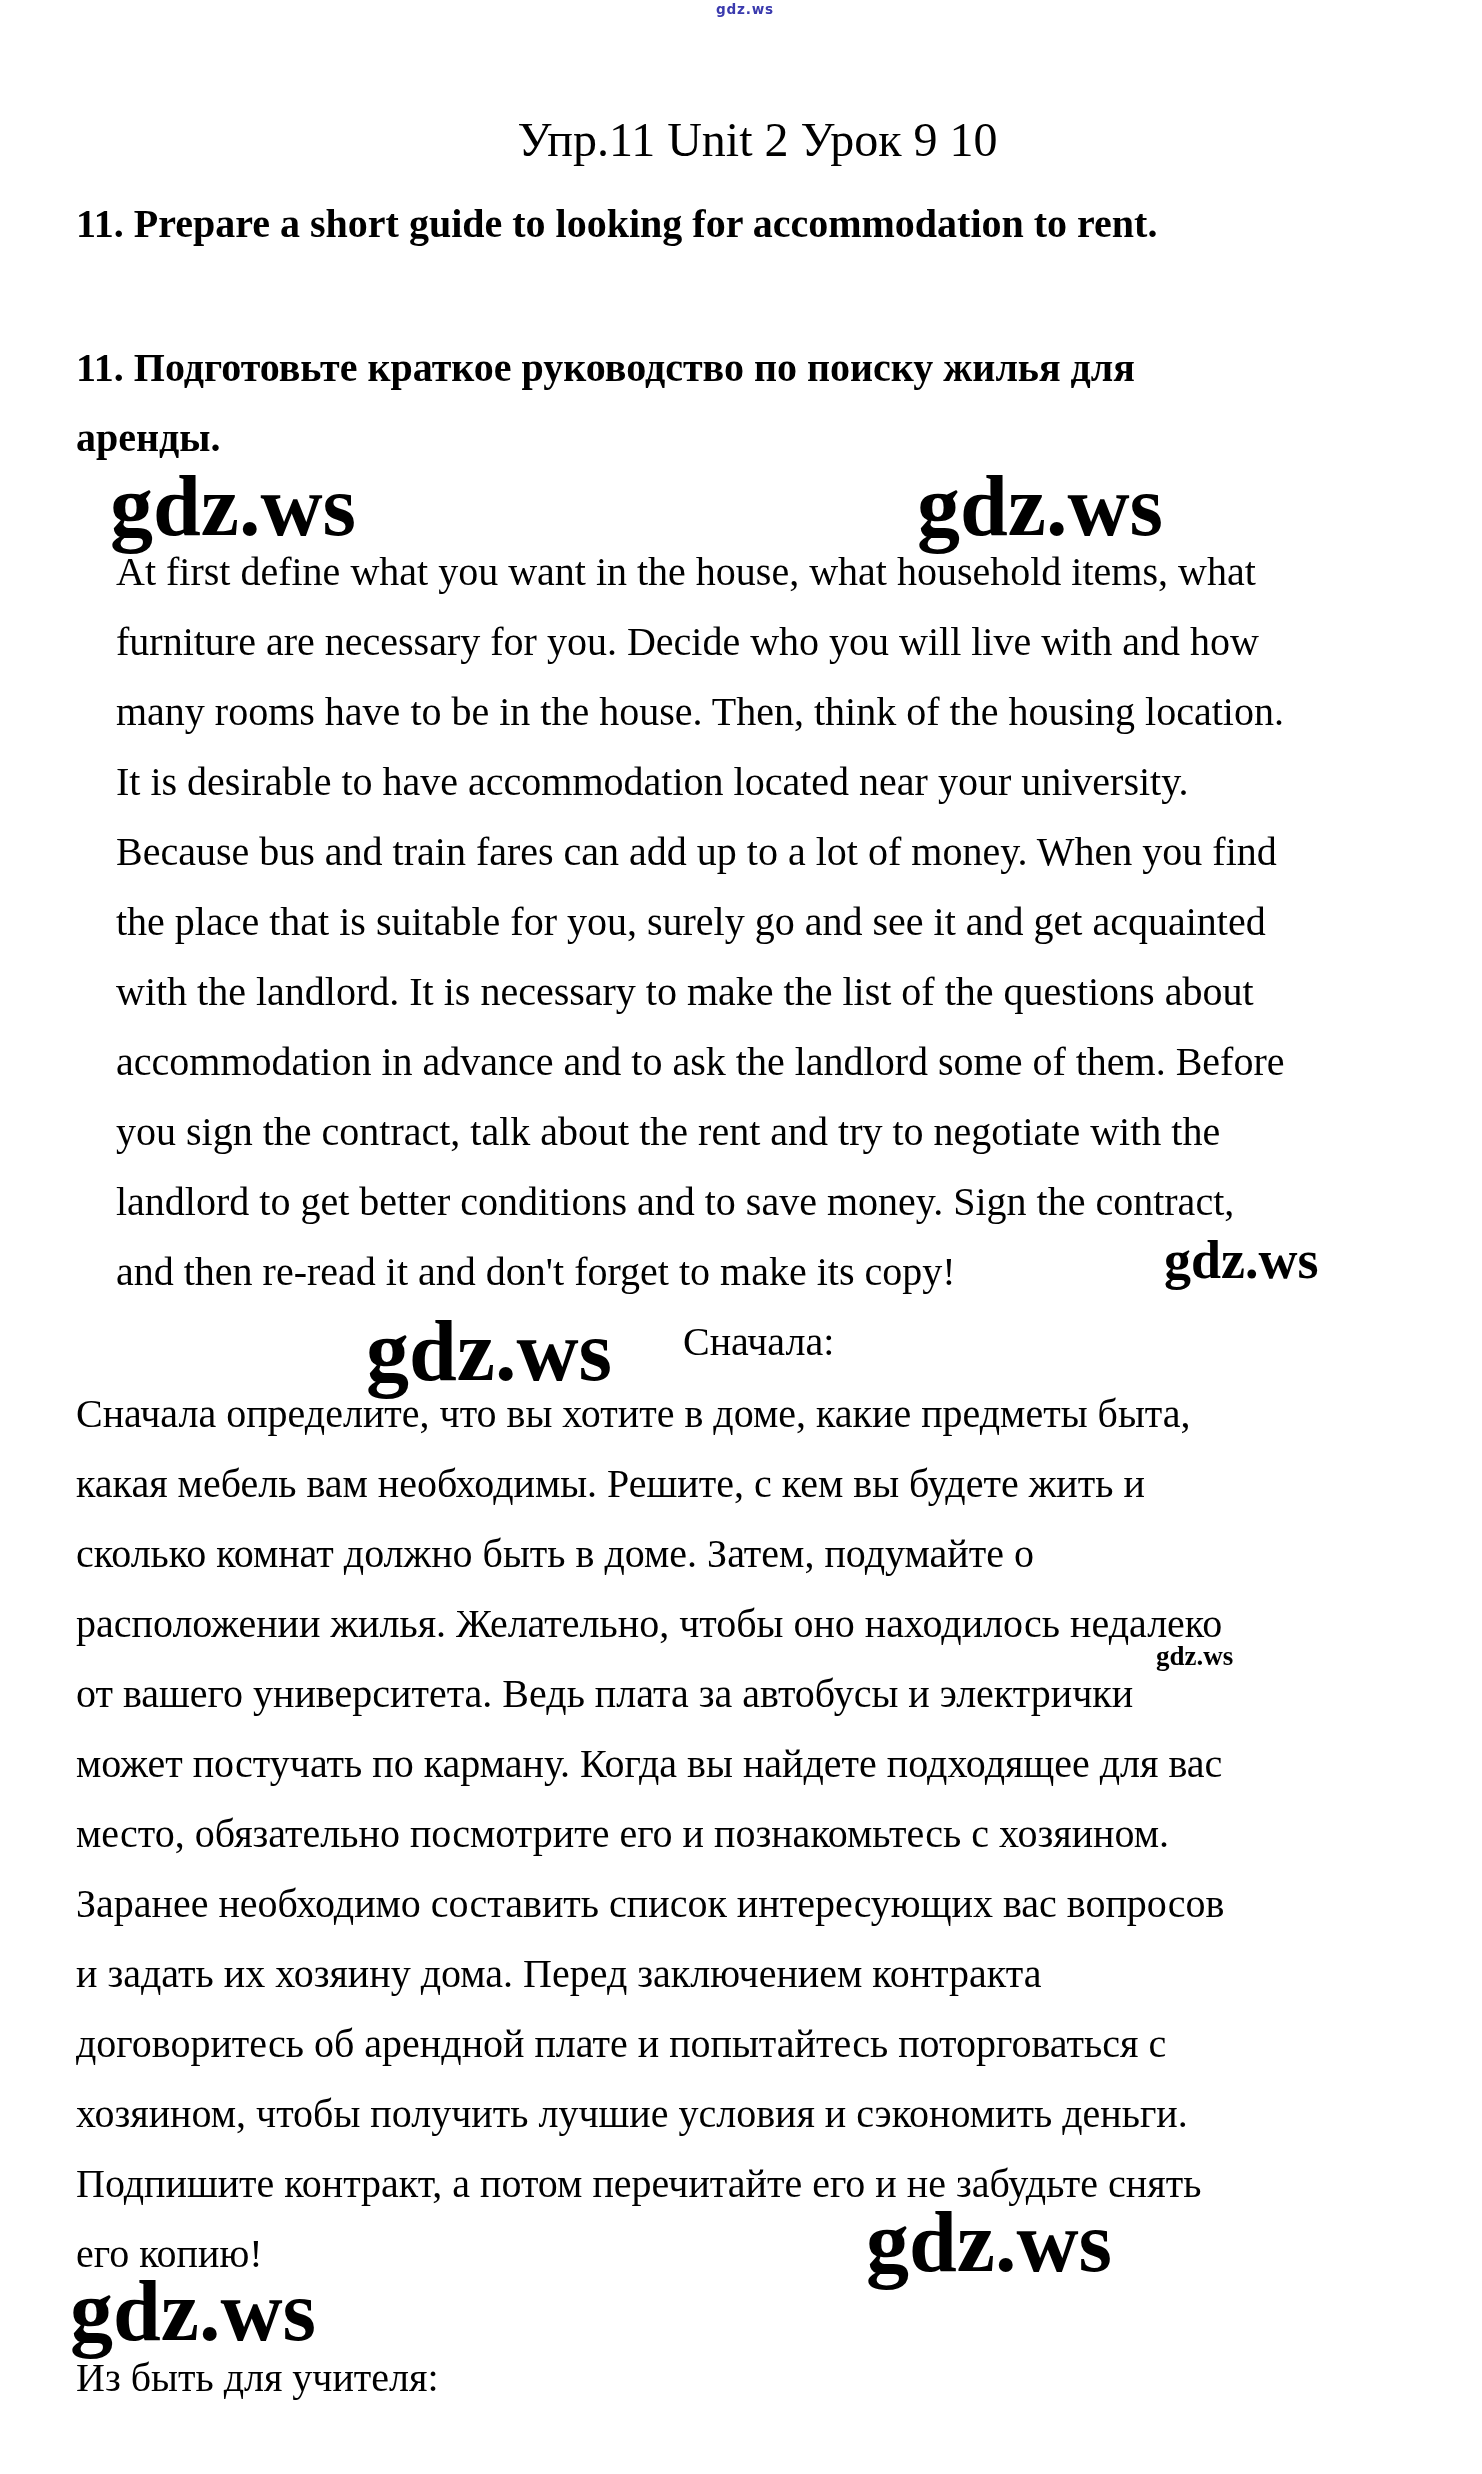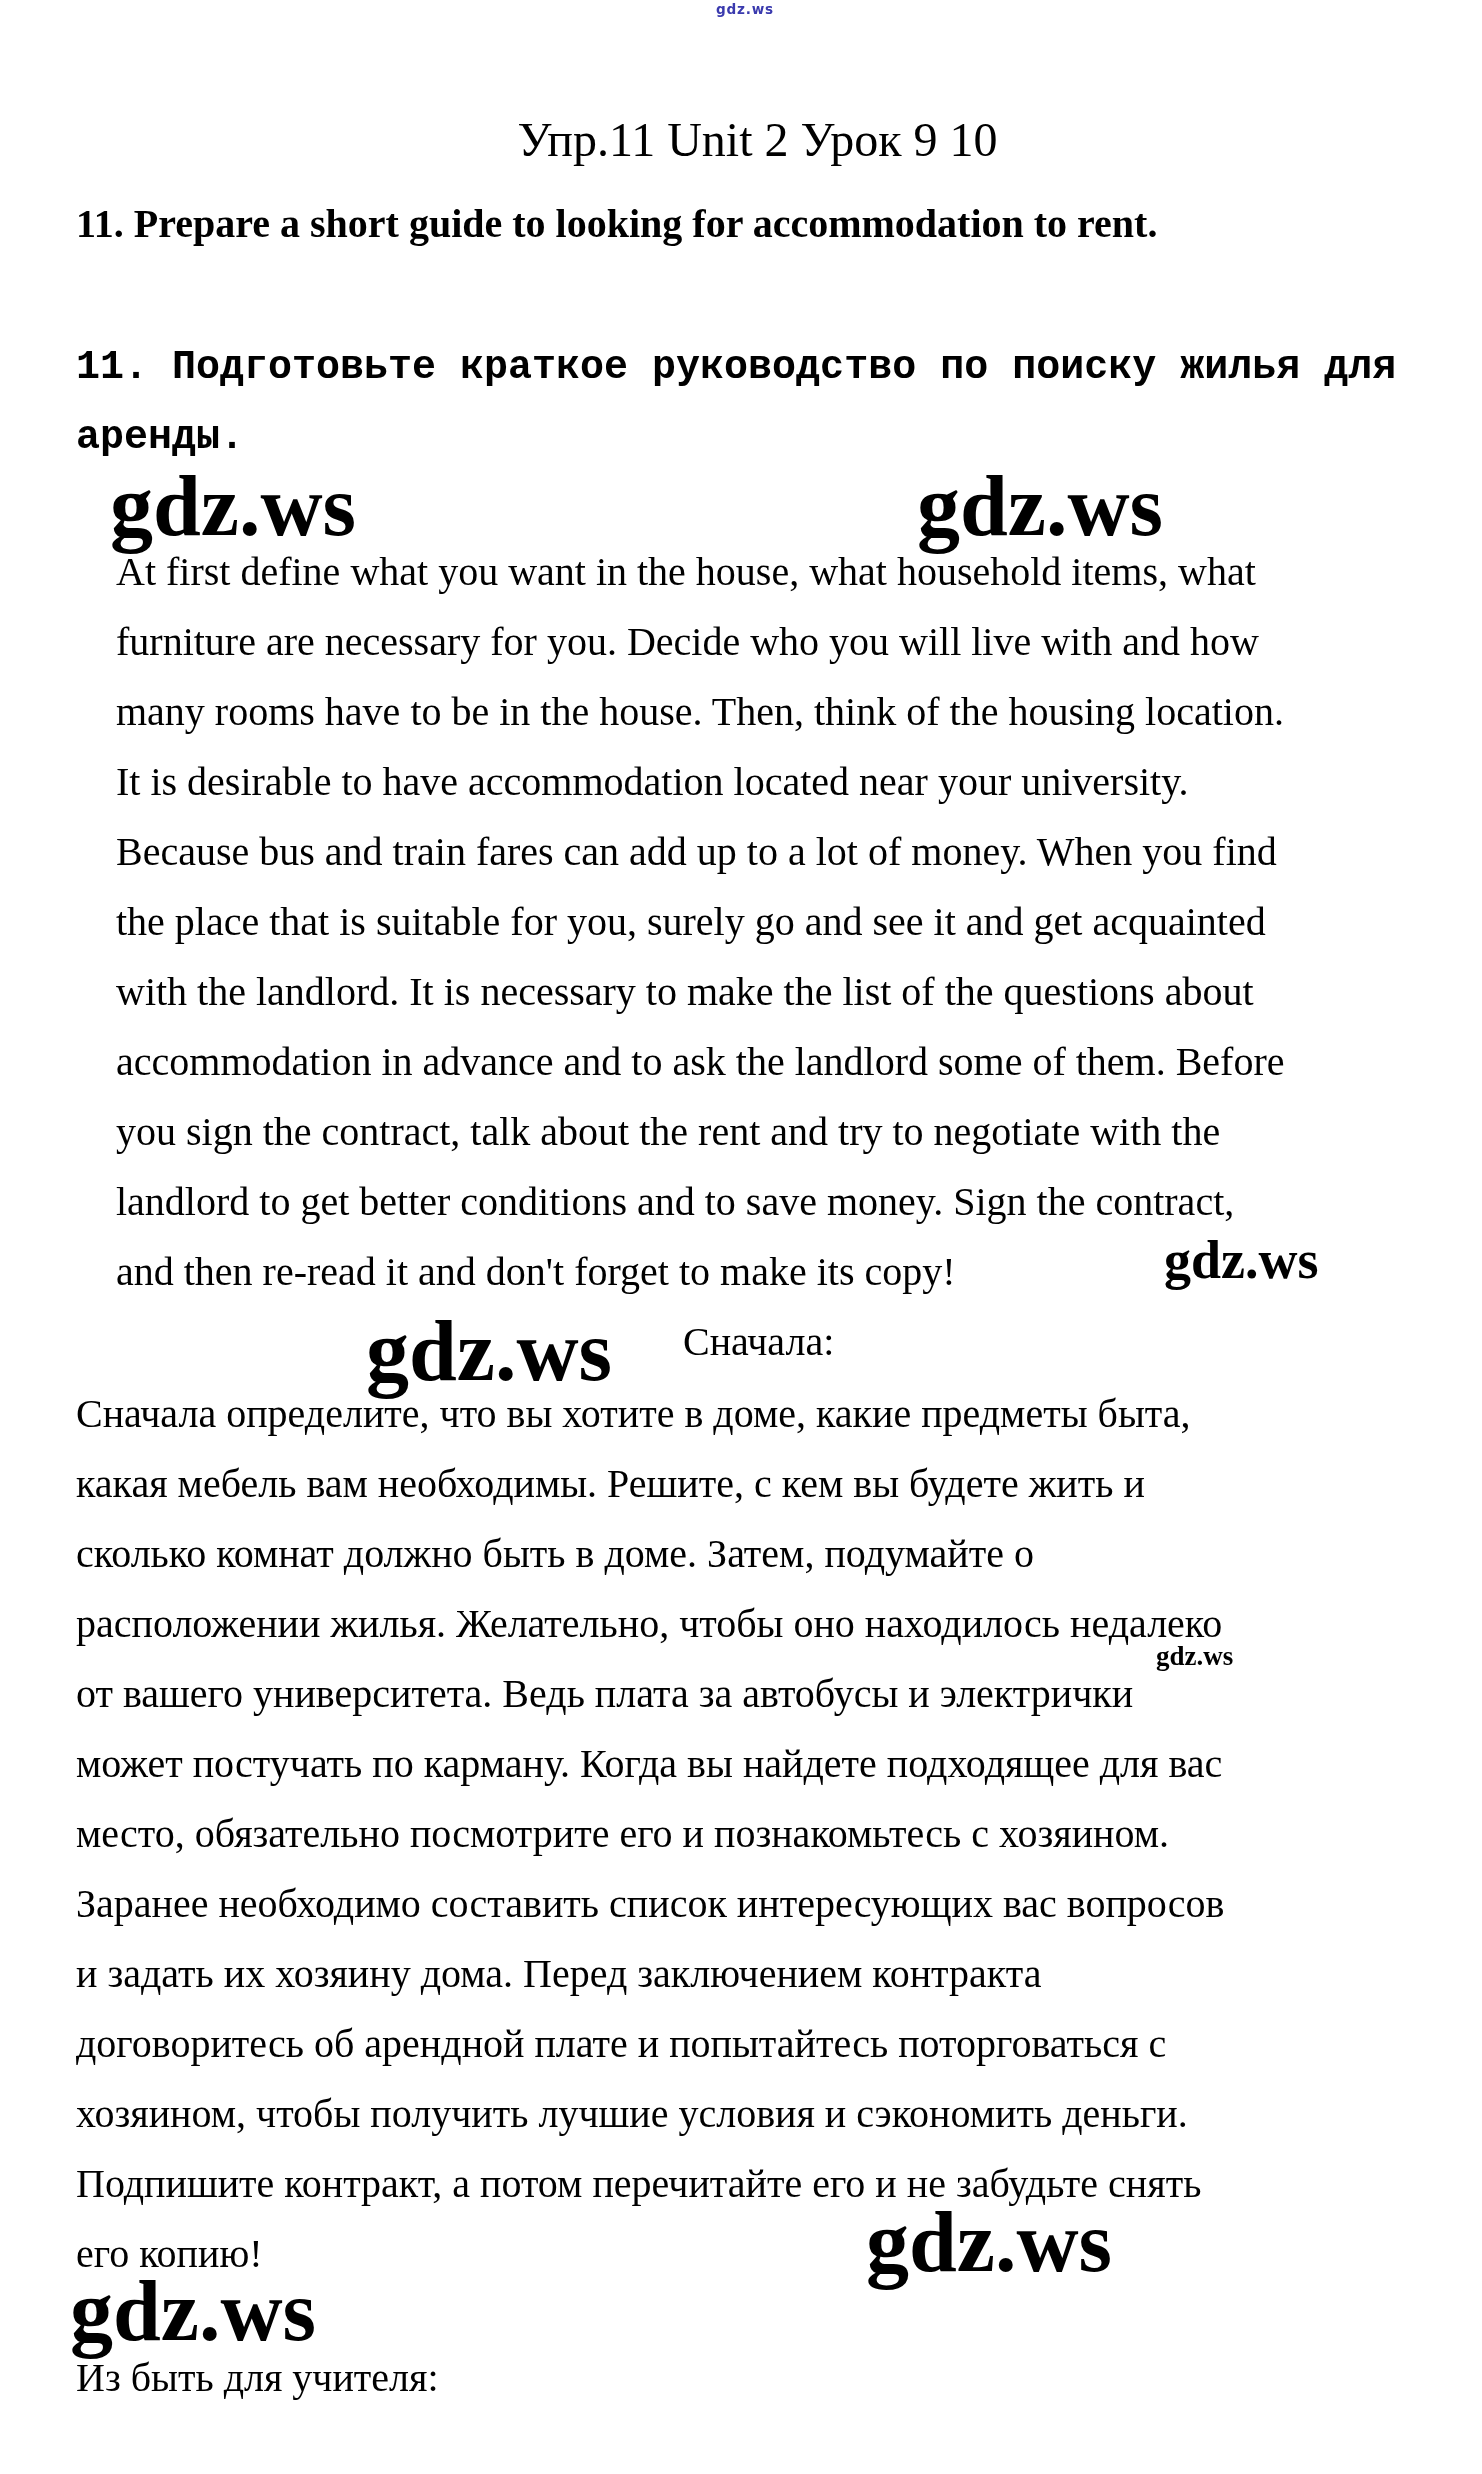--- a/index.html
+++ b/index.html
@@ -17,21 +17,21 @@
     margin: 16px; text-align: center;
     font-size: 48px; font-weight: normal; line-height: 1.15;
     font-stretch: condensed;
   }
   .heading {
     position: absolute; left: 76px; margin: 0;
     font-size: 40px; font-weight: bold;
     font-stretch: condensed;
   }
   .heading-en { top: 201px; width: 1358px; line-height: 1.15; }
-  .heading-ru { top: 333px; width: 1358px; line-height: 70px; white-space: pre-line; font-family: Liberation Mono, monospace; }
+  .heading-ru { top: 333px; width: 1358px; line-height: 70px; white-space: pre-line; }
 
   .para {
     position: absolute; left: 76px; width: 1358px;
     font-size: 40px; line-height: 70px;
     white-space: pre-line;
     font-stretch: condensed;
   }
   .para-en { top: 537px; margin-left: 40px; }
   .para-ru { top: 1379px; }
 

